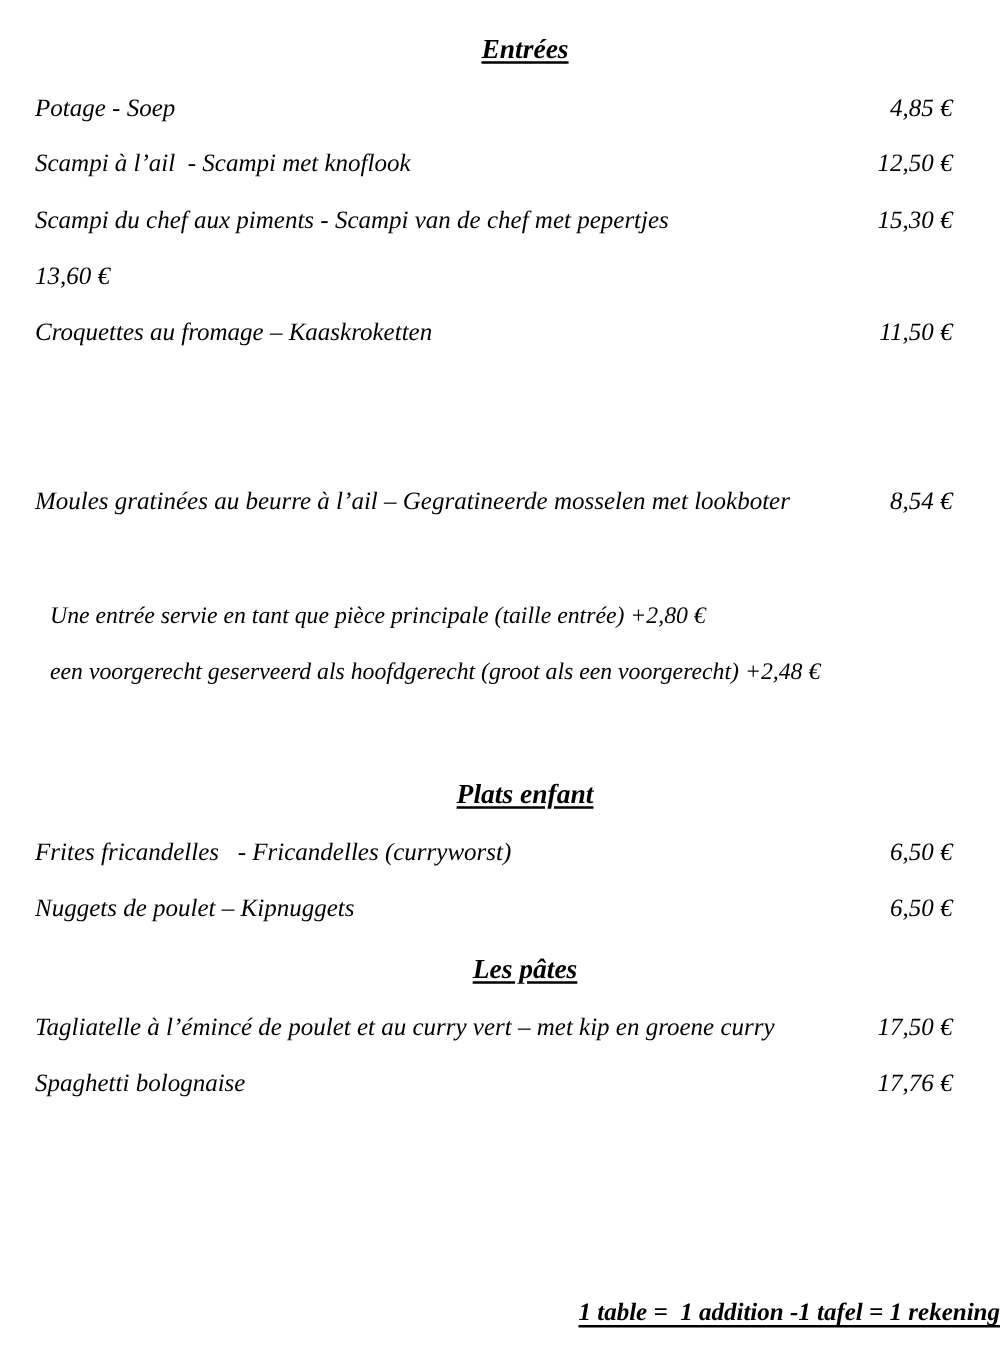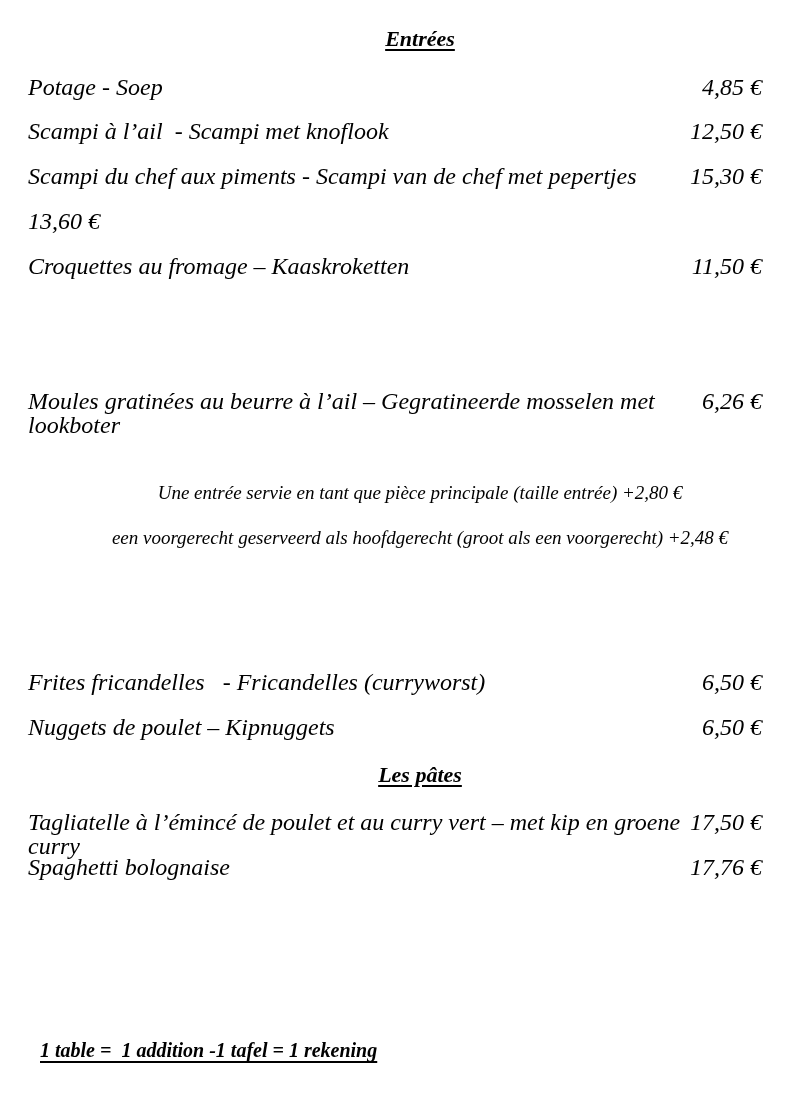--- a/index.html
+++ b/index.html
@@ -29,38 +29,38 @@
     text-decoration-thickness: 2px;
     text-underline-offset: 3px;
   }
   .row {
     position: absolute;
     left: 28px;
     width: 734px;
     display: flex;
     justify-content: space-between;
     align-items: baseline;
-    font-size: 24px;
+    font-size: 20px;
     line-height: 24px;
   }
   .dish { white-space: pre-wrap; }
   .price { white-space: pre; }
   .note {
     position: absolute;
     left: 40px;
     right: 0;
-    text-align: center;
+    text-align: left;
     font-size: 19px;
     line-height: 24px;
   }
   .footer-line {
     position: absolute;
     left: 40px;
     right: 0;
-    text-align: left;
+    text-align: right;
     font-size: 20px;
     font-weight: bold;
     line-height: 28px;
   }
   .footer-line .u {
     text-decoration: underline;
     text-decoration-thickness: 2px;
     text-underline-offset: 4px;
     white-space: pre-wrap;
   }
@@ -88,26 +88,29 @@
   </div>
   <div class="row" style="top:209px">
     <span class="price">13,60 €</span>
   </div>
   <div class="row" style="top:254px">
     <span class="dish">Croquettes au fromage – Kaaskroketten</span>
     <span class="price">11,50 €</span>
   </div>
   <div class="row" style="top:389px">
     <span class="dish">Moules gratinées au beurre à l’ail – Gegratineerde mosselen met lookboter</span>
-    <span class="price">6,26 €</span>
+    <span class="price">8,54 €</span>
   </div>
 
   <div class="note" style="top:481px">Une entrée servie en tant que pièce principale (taille entrée) +2,80 €</div>
   <div class="note" style="top:526px">een voorgerecht geserveerd als hoofdgerecht (groot als een voorgerecht) +2,48 €</div>
 
+  <div class="section-title" style="top:621px">
+    <span class="u">Plats enfant</span>
+  </div>
 
   <div class="row" style="top:670px">
     <span class="dish">Frites fricandelles   - Fricandelles (curryworst)</span>
     <span class="price">6,50 €</span>
   </div>
   <div class="row" style="top:715px">
     <span class="dish">Nuggets de poulet – Kipnuggets</span>
     <span class="price">6,50 €</span>
   </div>
 

